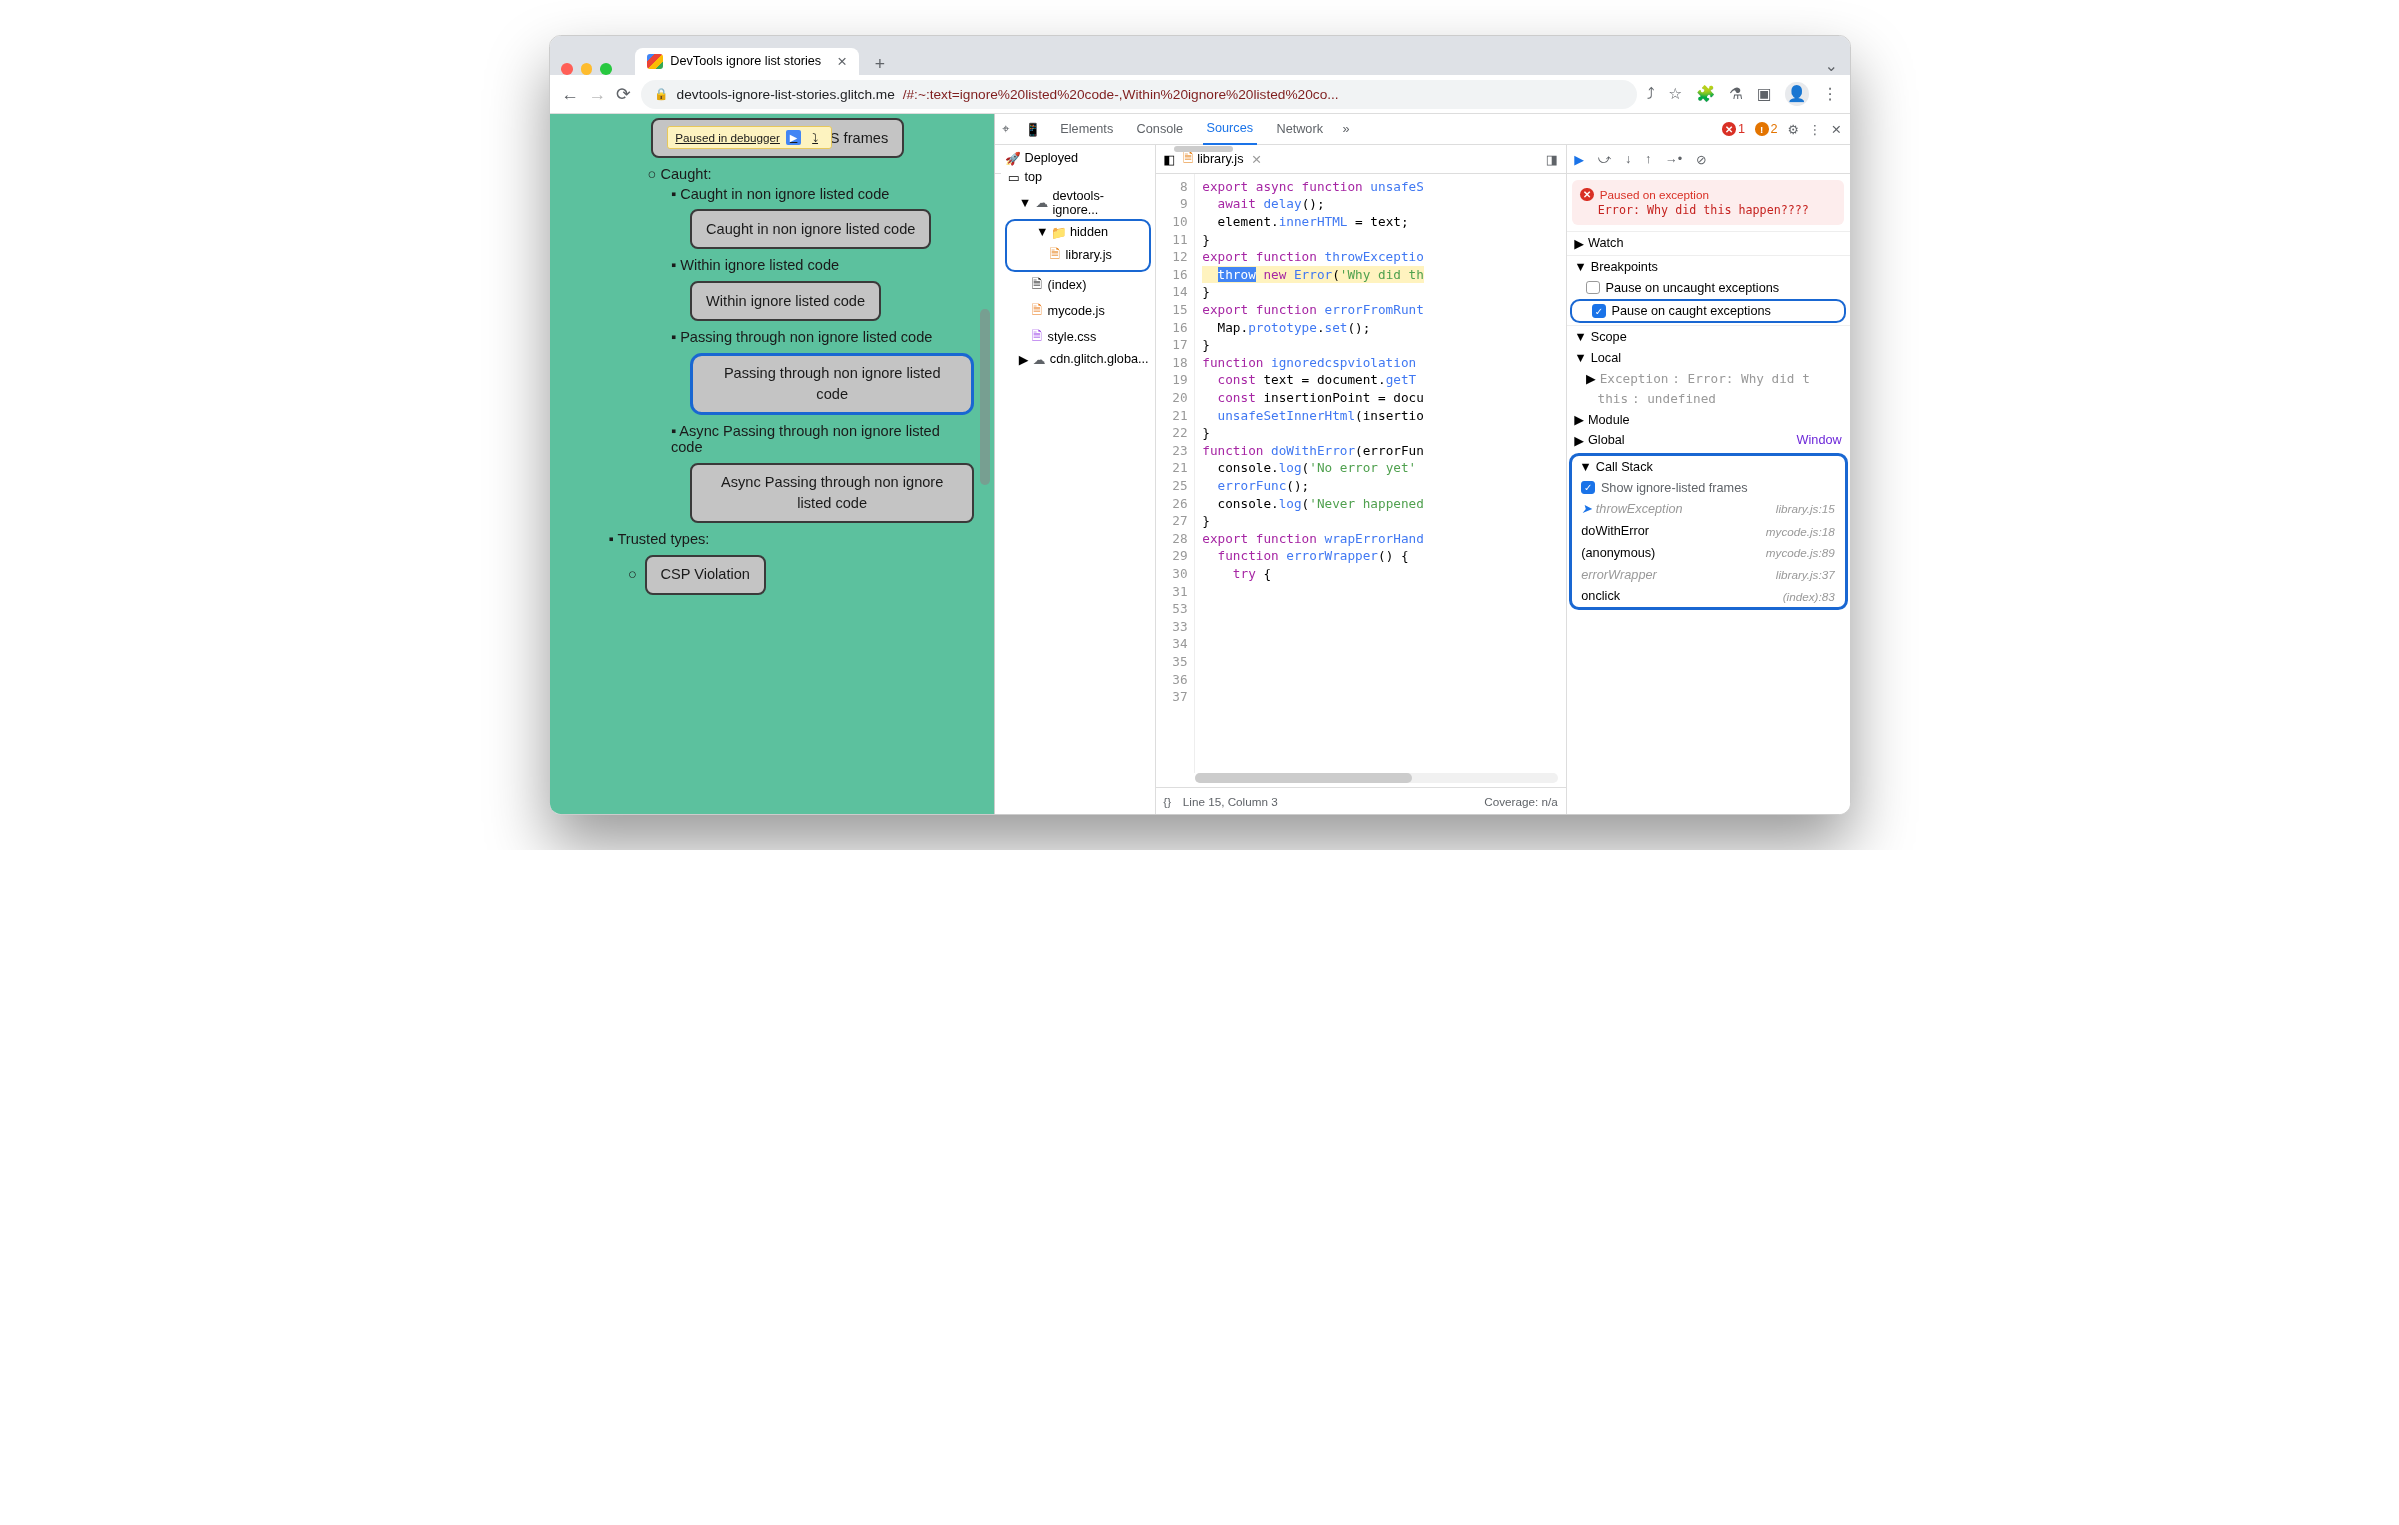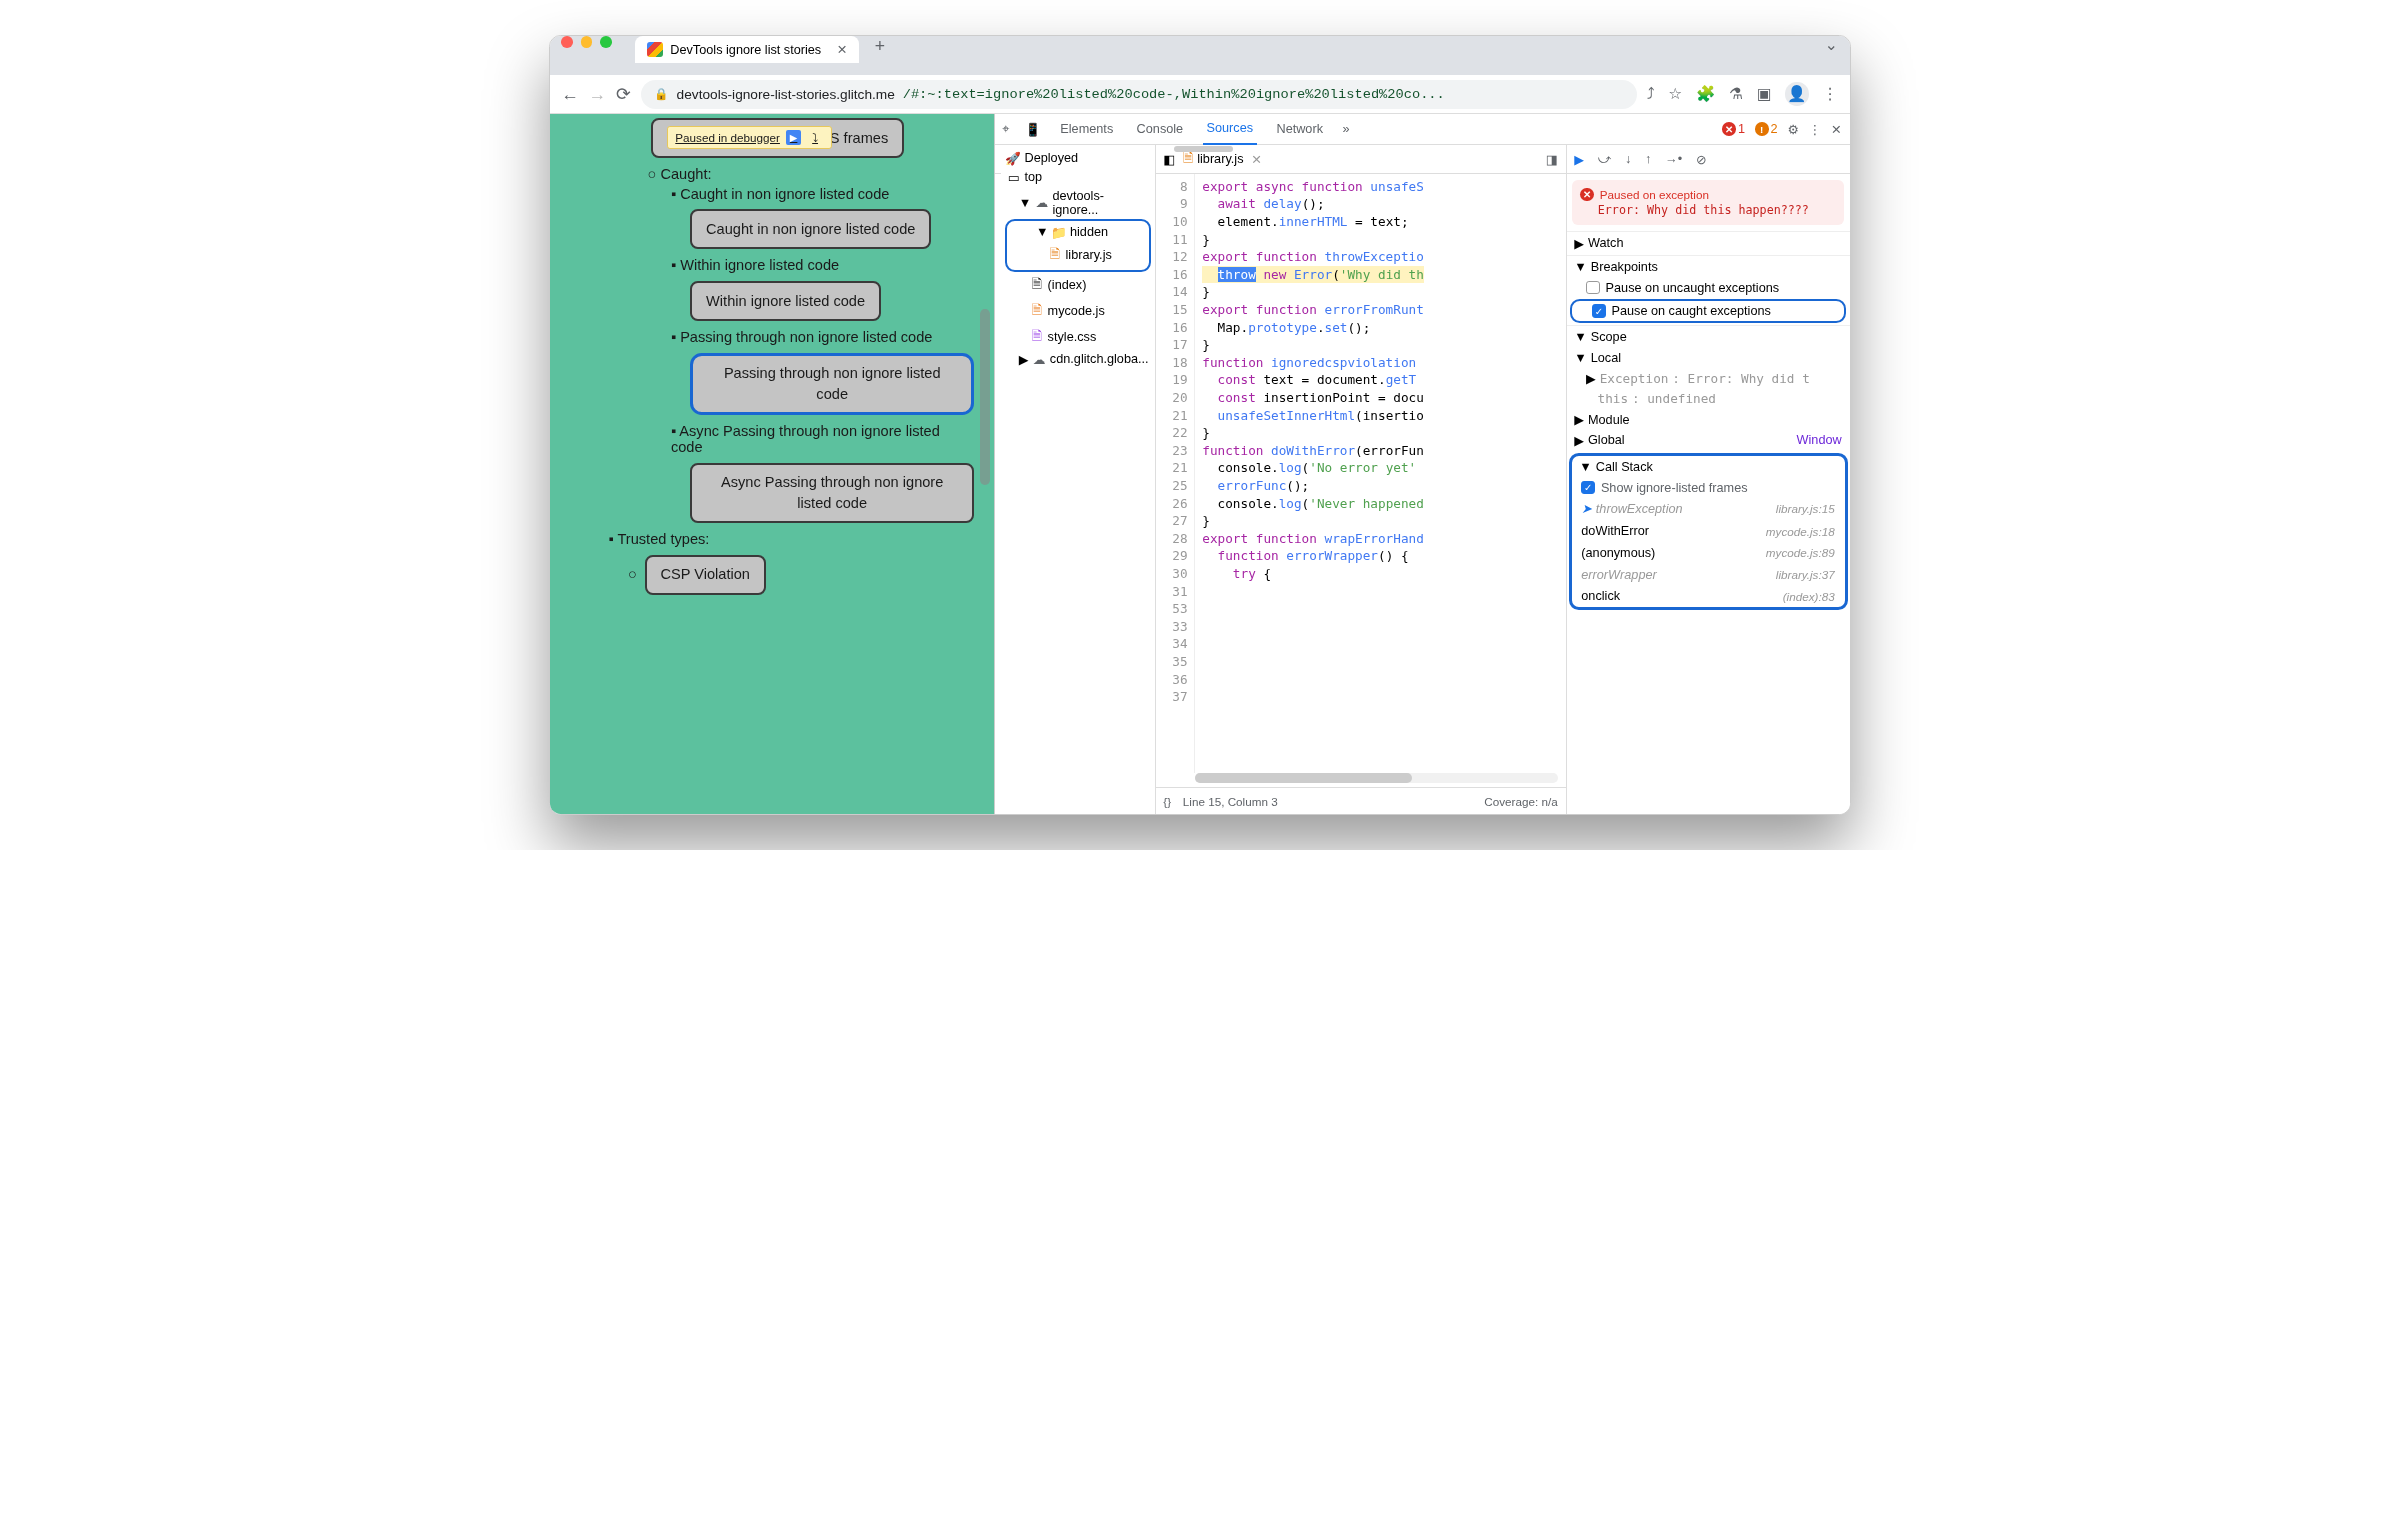--- a/index.html
+++ b/index.html
@@ -1,32 +1,32 @@
 <!DOCTYPE html>
 <html><head>
 <meta charset="utf-8">
 <style>
 * { box-sizing: border-box; margin: 0; padding: 0; }
 body { font-family: -apple-system, "Helvetica Neue", Arial, sans-serif; background: #fff; }
 .window { width: 1302px; height: 780px; border: 1px solid #ccc; border-radius: 11.7px; overflow: hidden; display: flex; flex-direction: column; box-shadow: 0 31px 62px rgba(0,0,0,0.4); margin: 35px auto; background: #fff; }
-.titlebar { height: 39px; background: #dee1e6; display: flex; align-items: flex-start; padding: 0 11.7px; gap: 7.8px; }
+.titlebar { height: 39px; background: #dee1e6; display: flex; align-items: flex-end; padding: 0 11.7px; gap: 7.8px; }
 .traffic { display: flex; gap: 7.8px; }
 .dot { width: 11.7px; height: 11.7px; border-radius: 50%; }
 .dot.r { background: #ff5f57; } .dot.y { background: #febc2e; } .dot.g { background: #28c840; }
 .tab { background: #fff; border-radius: 7.8px 7.8px 0 0; padding: 5.9px 11.7px; display: flex; align-items: center; gap: 7.8px; font-size: 12.7px; margin-left: 15.6px; }
 .tab-icon { width: 15.6px; height: 15.6px; background: linear-gradient(135deg,#4285f4 25%,#ea4335 25% 50%,#fbbc04 50% 75%,#34a853 75%); border-radius: 2.9px; }
 .tab-x { margin-left: 7.8px; color: #5f6368; cursor: pointer; }
 .plus { margin-left: 7.8px; font-size: 17.6px; color: #5f6368; cursor: pointer; }
 .chev { margin-left: auto; color: #5f6368; font-size: 15.6px; }
 .urlbar { height: 39px; display: flex; align-items: center; padding: 0 11.7px; gap: 9.8px; border-bottom: 1px solid #ddd; background: #fff; }
 .navbtn { color: #5f6368; font-size: 17.6px; cursor: pointer; }
 .navbtn.d { color: #bbb; }
 .urlbox { flex: 1; background: #f1f3f4; border-radius: 19.5px; height: 29px; display: flex; align-items: center; padding: 0 13.7px; font-size: 13.7px; gap: 7.8px; }
 .lock { font-size: 11.7px; }
-.urlbox .h { color: #202124; } .urlbox .p { color: #14532d; font-family: Liberation Mono, monospace; }
+.urlbox .h { color: #202124; } .urlbox .p { color: #7f1d1d; }
 .righticons { display: flex; gap: 13.7px; align-items: center; color: #5f6368; font-size: 15.6px; }
 .avatar { width: 23.4px; height: 23.4px; border-radius: 50%; background: #e8eaed; display: flex; align-items: center; justify-content: center; }
 .content { flex: 1; display: flex; overflow: hidden; }
 .page { width: 444px; background: #5cc19e; position: relative; overflow: hidden; font-size: 14.6px; color: #1a1a1a; }
 .paused { position: absolute; top: 11.7px; left: 117px; background: #fdf3c0; border: 1px solid #e8c85a; border-radius: 2.9px; padding: 2.9px 7.8px; font-size: 11.7px; display: flex; align-items: center; gap: 5.9px; text-decoration: underline; }
 .paused .pb { width: 15.6px; height: 15.6px; background: #4285f4; border-radius: 2px; display: inline-flex; align-items: center; justify-content: center; color: #fff; font-size: 9.8px; }
 .paused .sb { width: 15.6px; height: 15.6px; display: inline-flex; align-items: center; justify-content: center; }
 .page-inner { padding: 0 19.5px 19.5px 98px; }
 .page ul { list-style: none; }
 .page li { margin: 3.9px 0; }

